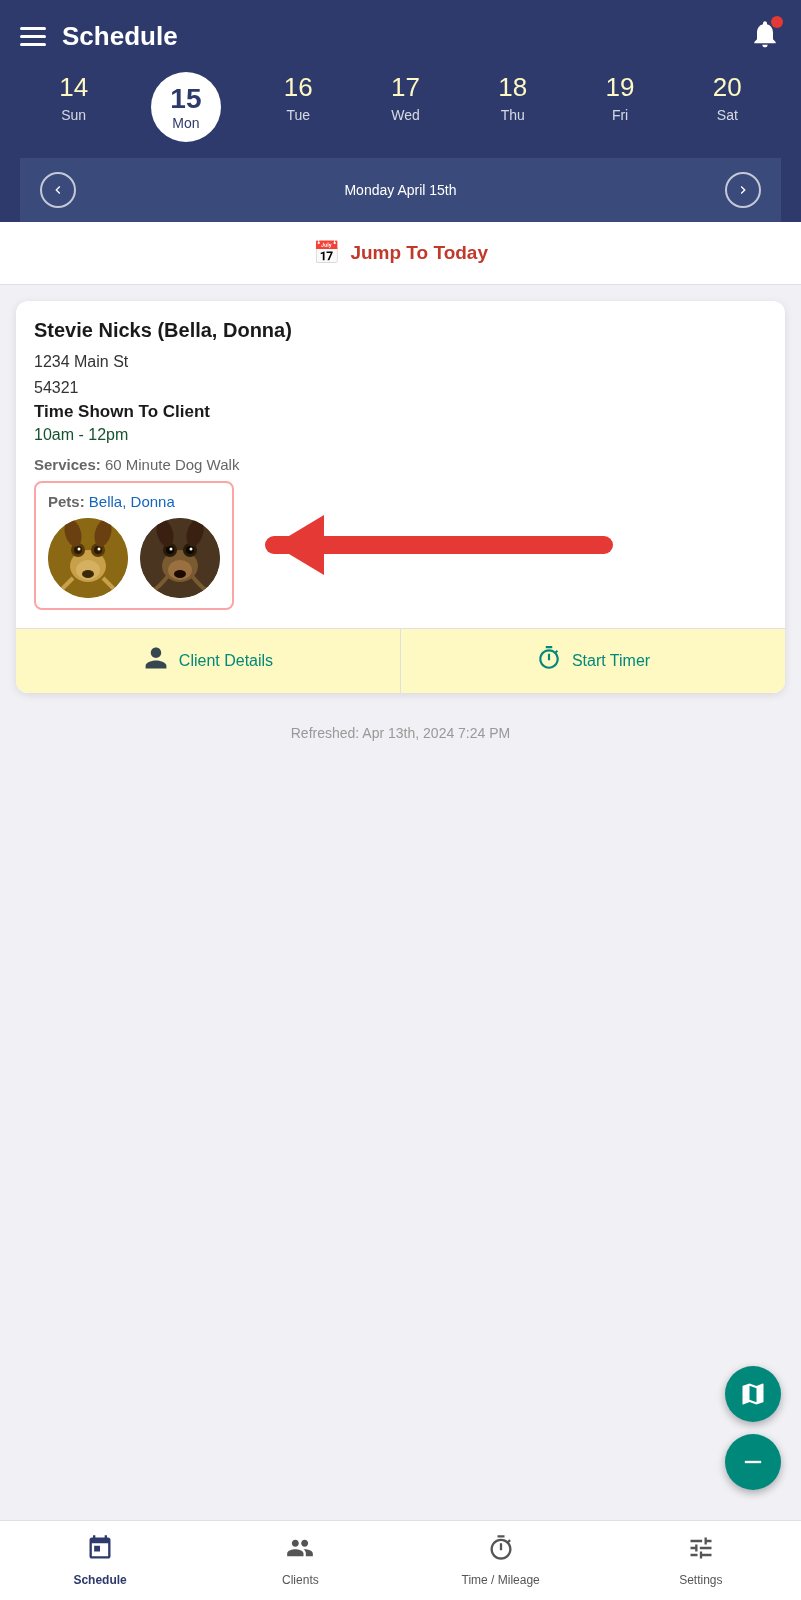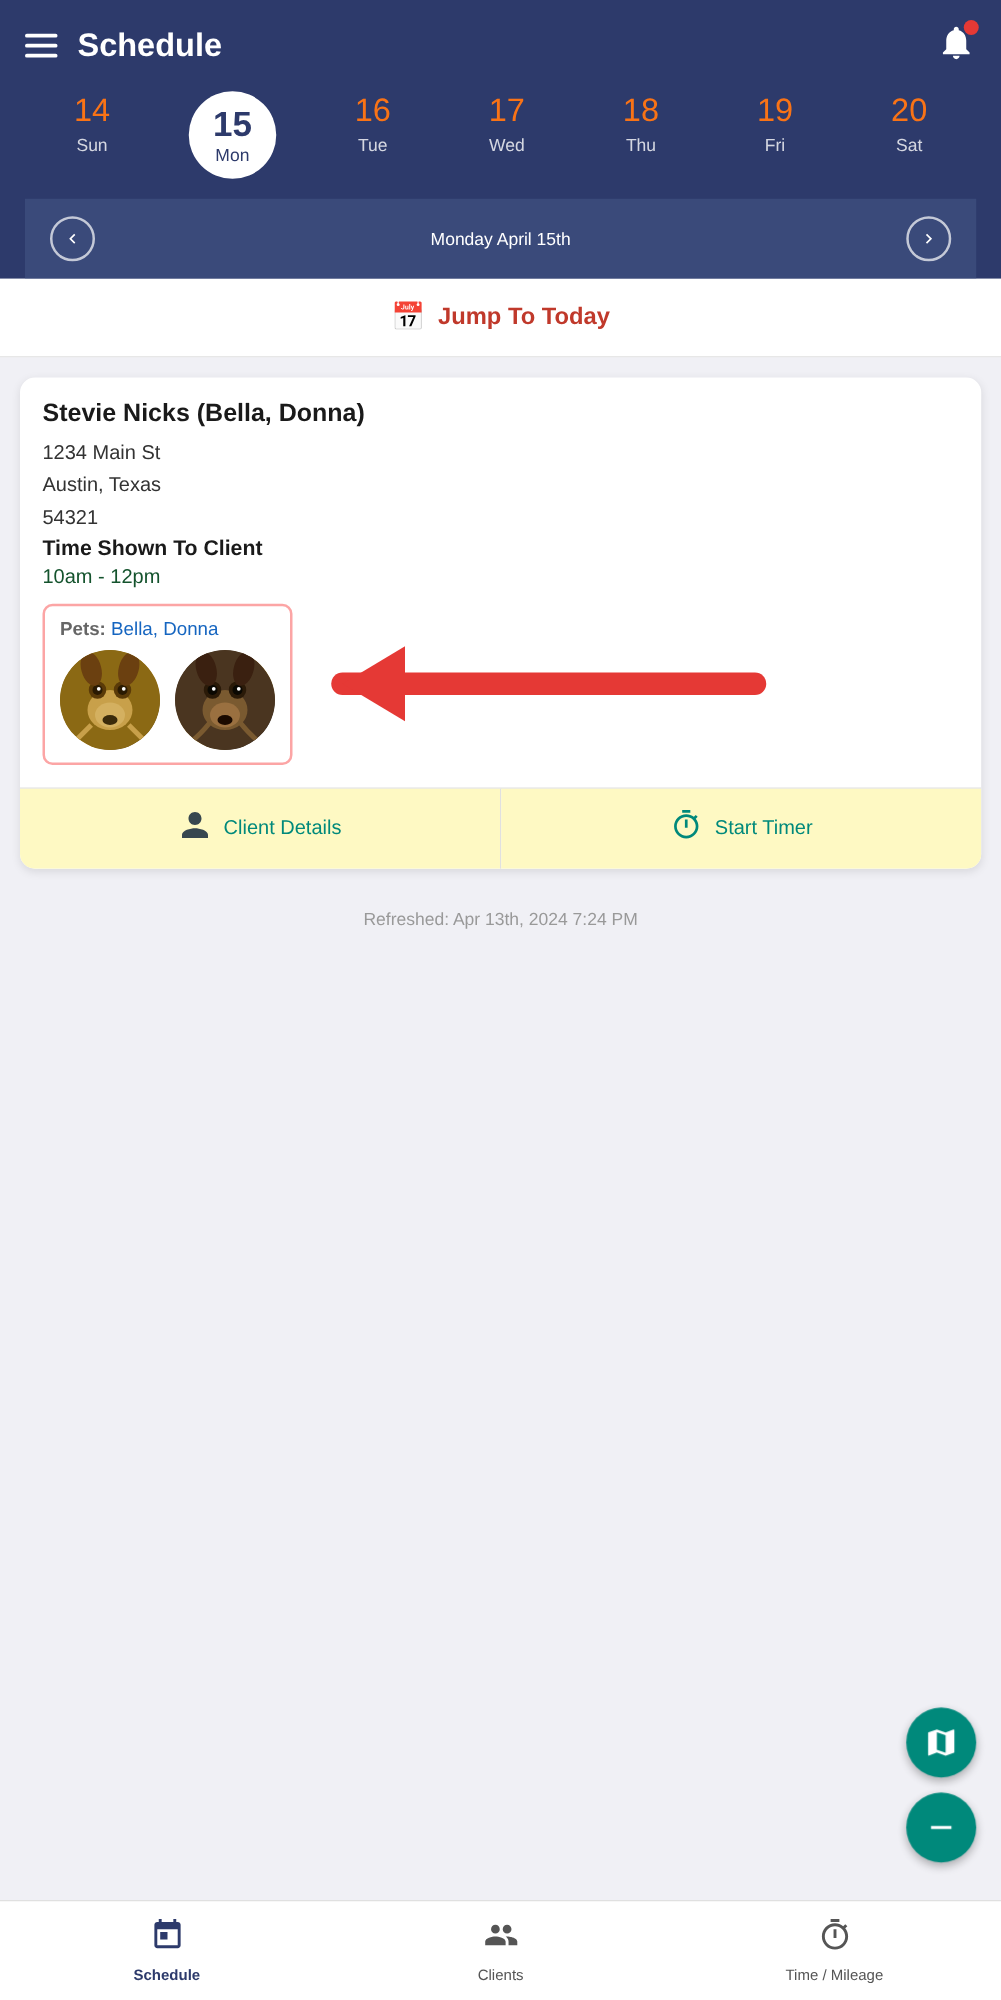--- a/index.html
+++ b/index.html
@@ -75,21 +75,21 @@
       display: flex;
       flex-direction: column;
       align-items: center;
       gap: 4px;
       cursor: pointer;
       min-width: 60px;
     }
     .day-num {
       font-size: 26px;
       font-weight: 500;
-      color: #f97316;
+      color: #fef9c3;
     }
     .day-name {
       font-size: 14px;
       color: rgba(255,255,255,0.8);
     }
     .day-item.selected .day-num,
     .day-item.selected .day-name {
       color: #2d3a6b;
     }
     .day-circle {
@@ -434,26 +434,29 @@
   <span class="jump-today-text">Jump To Today</span>
 </div>
 
 <div class="schedule-content">
 
   <div class="appointment-card">
 
     <div class="appt-body">
       <div class="client-name">Stevie Nicks (Bella, Donna)</div>
       <div class="address-line">1234 Main St</div>
-      <div class="address-line">Austin, Texas</div>
       <div class="address-line">54321</div>
 
       <div class="time-shown-label">Time Shown To Client</div>
       <div class="time-shown-value">10am - 12pm</div>
 
+      <div class="services-line">
+        <span class="services-label">Services:</span>
+        <span>60 Minute Dog Walk</span>
+      </div>
 
       
       <div class="pets-section">
         <div class="pets-label">
           <span>Pets:</span>
           <span class="pets-name-link">Bella, Donna</span>
         </div>
         <div class="pet-avatars">
           <div class="pet-avatar pet-1">
             <svg width="80" height="80" viewBox="0 0 80 80">
@@ -560,13 +563,21 @@
     <span class="nav-item-label">Clients</span>
   </div>
   <div class="nav-item">
     <span class="nav-item-icon">
       <svg width="28" height="28" viewBox="0 0 24 24" fill="#555">
         <path d="M15 1H9v2h6V1zm-4 13h2V8h-2v6zm8.03-6.61l1.42-1.42c-.43-.51-.9-.99-1.41-1.41l-1.42 1.42C16.07 4.74 14.12 4 12 4c-4.97 0-9 4.03-9 9s4.02 9 9 9 9-4.03 9-9c0-2.12-.74-4.07-1.97-5.61zM12 20c-3.87 0-7-3.13-7-7s3.13-7 7-7 7 3.13 7 7-3.13 7-7 7z"></path>
       </svg>
     </span>
     <span class="nav-item-label">Time / Mileage</span>
   </div>
+  <div class="nav-item">
+    <span class="nav-item-icon">
+      <svg width="28" height="28" viewBox="0 0 24 24" fill="#555">
+        <path d="M3 17v2h6v-2H3zM3 5v2h10V5H3zm10 16v-2h8v-2h-8v-2h-2v6h2zM7 9v2H3v2h4v2h2V9H7zm14 4v-2H11v2h10zm-6-4h2V7h4V5h-4V3h-2v6z"></path>
+      </svg>
+    </span>
+    <span class="nav-item-label">Settings</span>
+  </div>
 </div>
 
 </body></html>

